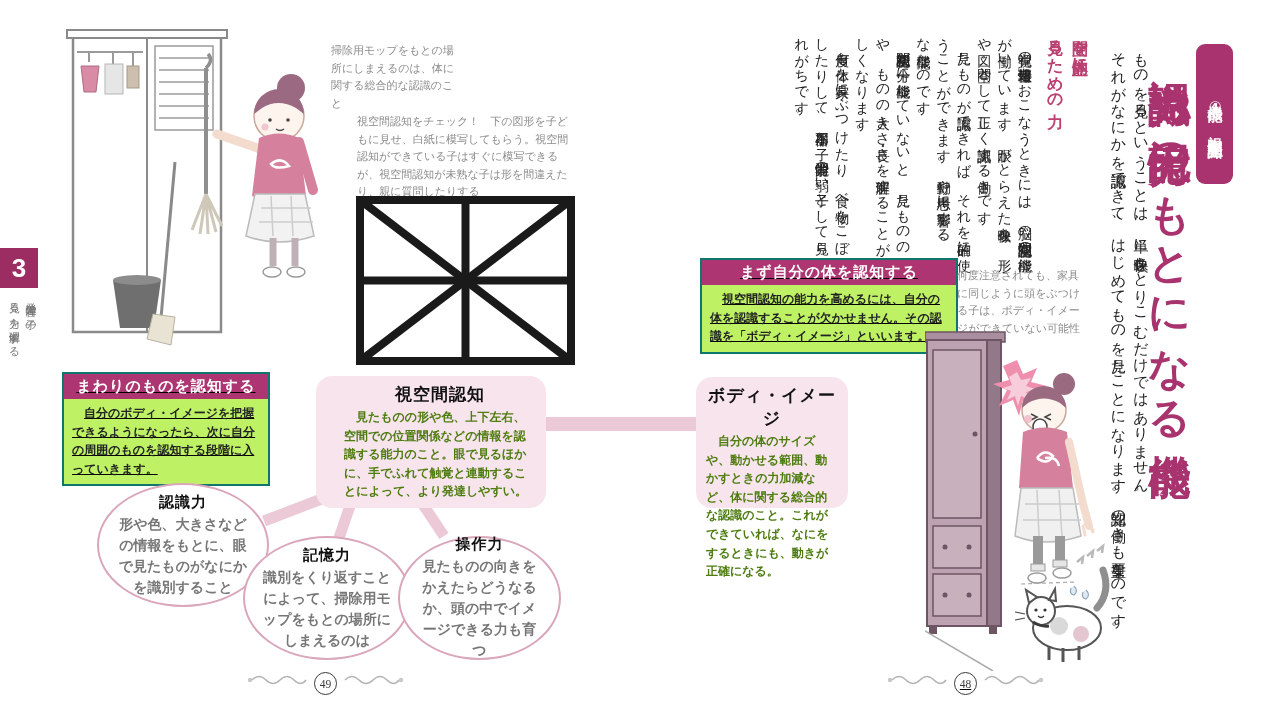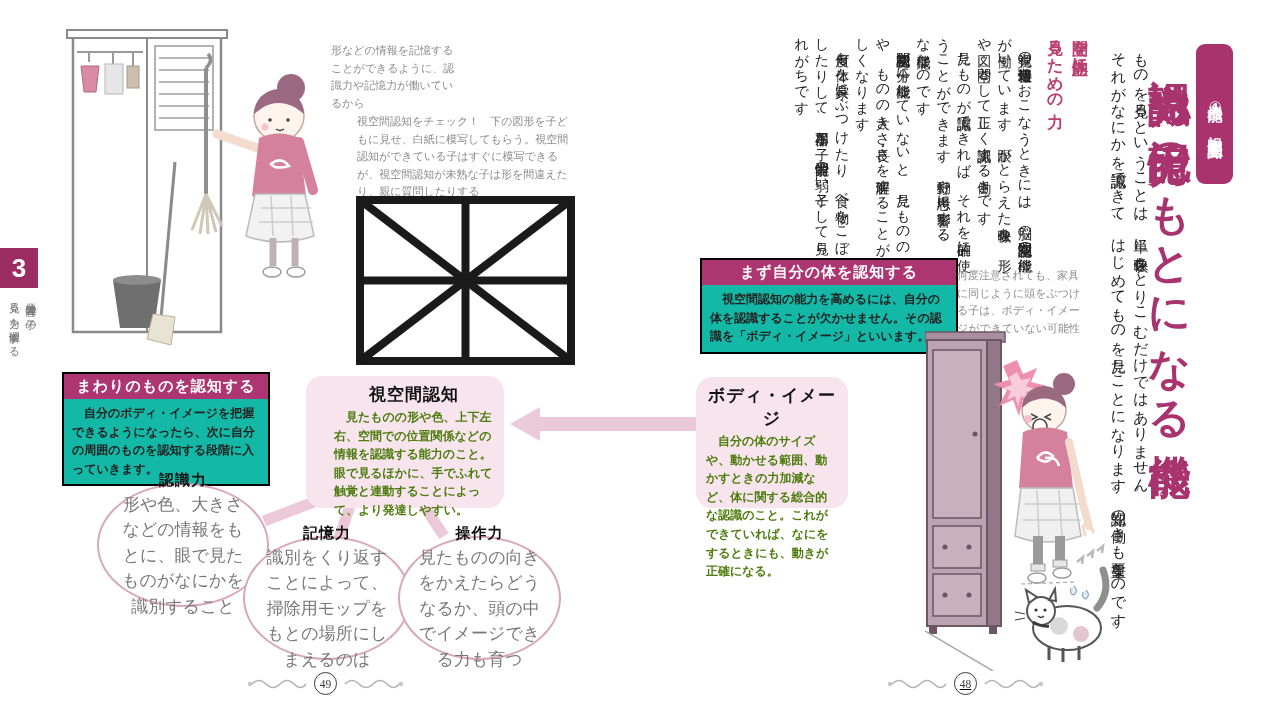--- a/index.html
+++ b/index.html
@@ -33,21 +33,21 @@
   }
   .vbody p { margin:0; text-indent:1em; }
   .vhead {
     font-family:"Liberation Sans","DejaVu Sans",sans-serif;
     font-weight:bold; color:#b94070; font-size:16px; line-height:1.55;
     margin-left:8px;
   }
   .vhead span { display:block; }
 
   
-  .infobox { border:2px solid #000000; background:#14b8a6; }
+  .infobox { border:2px solid #0f766e; background:#bef264;text-decoration:underline; }
   .infobox-h {
     background:#ad3572; color:#fff; font-weight:bold; font-size:15px;
     text-align:center; padding:3px 0; letter-spacing:1px;
   }
   .infobox-b {
     font-size:12px; line-height:1.55; color:#222; padding:5px 8px 6px 8px;
     font-weight:bold; text-indent:1em;
   }
 
   
@@ -57,35 +57,35 @@
   .bubble-t { font-weight:bold; font-size:17px; text-align:center; color:#111; letter-spacing:1px; }
   .bubble-b { font-size:12px; line-height:1.55; color:#4d7c0f; font-weight:bold; text-indent:1em; margin-top:2px; }
 
   
   .oval {
     border:2.5px solid #d9a6ba; background:#fff; border-radius:50%;
     display:flex; flex-direction:column; justify-content:center; align-items:center;
     text-align:center; padding:6px 16px;
   }
   .oval-t { font-weight:bold; font-size:15px; color:#111; letter-spacing:1px; }
-  .oval-b { font-size:17px; color:#777; line-height:1.5; margin-top:2px; }
+  .oval-b { font-size:14px; color:#777; line-height:1.5; margin-top:2px;font-weight:bold; }
 
   
   .cap { font-size:11px; color:#8b8b8b; line-height:1.6; }
 
   
   .chapbox {
     background:#9c2d63; color:#fff; font-weight:bold; font-size:26px;
     display:flex; align-items:center; justify-content:center;
   }
   .chaptext { font-size:11px; color:#777; line-height:1.5; letter-spacing:1px; }
   .chaptext span { display:block; }
 
   
-  .footer { display:flex; align-items:center; gap:5px; }
+  .footer { display:flex; gap:5px; }
   .pagenum {
     width:23px; height:23px; border:1.5px solid #3a3a3a; border-radius:50%;
     display:flex; align-items:center; justify-content:center;
     font-size:11.5px; color:#3a3a3a; font-family:"Liberation Serif",serif;
   }
 </style>
 </head>
 <body>
 
 <div id="canvas">
@@ -148,21 +148,21 @@
     <line x1="204" y1="200" x2="258" y2="200" stroke="#cccccc" stroke-width="1.5"></line>
     <line x1="216" y1="174" x2="218" y2="214" stroke="#cccccc" stroke-width="1.5"></line>
     <line x1="236" y1="174" x2="238" y2="214" stroke="#cccccc" stroke-width="1.5"></line>
 
     <line x1="218" y1="216" x2="218" y2="244" stroke="#bfb0b8" stroke-width="7"></line>
     <line x1="240" y1="216" x2="240" y2="244" stroke="#bfb0b8" stroke-width="7"></line>
     <ellipse cx="217" cy="250" rx="9" ry="5" fill="#ffffff" stroke="#999999" stroke-width="1.5"></ellipse>
     <ellipse cx="241" cy="250" rx="9" ry="5" fill="#ffffff" stroke="#999999" stroke-width="1.5"></ellipse>
   </svg>
 
-  <div class="abs cap" style="left:331px; top:42px; width:132px;">形などの情報を記憶することができるように、認識力や記憶力が働いているから</div>
+  <div class="abs cap" style="left:331px; top:42px; width:132px;">掃除用モップをもとの場所にしまえるのは、体に関する総合的な認識のこと</div>
   <div class="abs cap" style="left:357px; top:113px; width:220px;">視空間認知をチェック！　下の図形を子どもに見せ、白紙に模写してもらう。視空間認知ができている子はすぐに模写できるが、視空間認知が未熟な子は形を間違えたり、親に質問したりする</div>
 
   <svg class="abs" style="left:356px; top:196px;" width="219" height="169" viewBox="0 0 219 169">
     <rect x="4" y="4" width="211" height="161" fill="#ffffff" stroke="#1a1a1a" stroke-width="8"></rect>
     <line x1="4" y1="4" x2="215" y2="165" stroke="#1a1a1a" stroke-width="8"></line>
     <line x1="215" y1="4" x2="4" y2="165" stroke="#1a1a1a" stroke-width="8"></line>
     <line x1="109.5" y1="4" x2="109.5" y2="165" stroke="#1a1a1a" stroke-width="8"></line>
     <line x1="4" y1="84.5" x2="215" y2="84.5" stroke="#1a1a1a" stroke-width="8"></line>
   </svg>
 
@@ -183,21 +183,21 @@
           <polygon points="0,0 25,-13 25,13"></polygon>
         </g>
     </g>
   </svg>
 
   <div class="abs infobox" style="left:62px; top:372px; width:208px;">
     <div class="infobox-h">まわりのものを認知する</div>
     <div class="infobox-b">自分のボディ・イメージを把握できるようになったら、次に自分の周囲のものを認知する段階に入っていきます。</div>
   </div>
 
-  <div class="abs bubble" style="left:306px; top:376px; width:198px; height:132px;padding-left:28px;">
+  <div class="abs bubble" style="left:316px; top:376px; width:230px; height:132px;padding-left:28px;">
     <div class="bubble-t">視空間認知</div>
     <div class="bubble-b">見たものの形や色、上下左右、空間での位置関係などの情報を認識する能力のこと。眼で見るほかに、手でふれて触覚と連動することによって、より発達しやすい。</div>
   </div>
 
   <div class="abs oval" style="left:97px; top:483px; width:172px; height:124px;">
     <div class="oval-t">認識力</div>
     <div class="oval-b">形や色、大きさなどの情報をもとに、眼で見たものがなにかを識別すること</div>
   </div>
   <div class="abs oval" style="left:243px; top:536px; width:168px; height:124px;">
     <div class="oval-t">記憶力</div>

